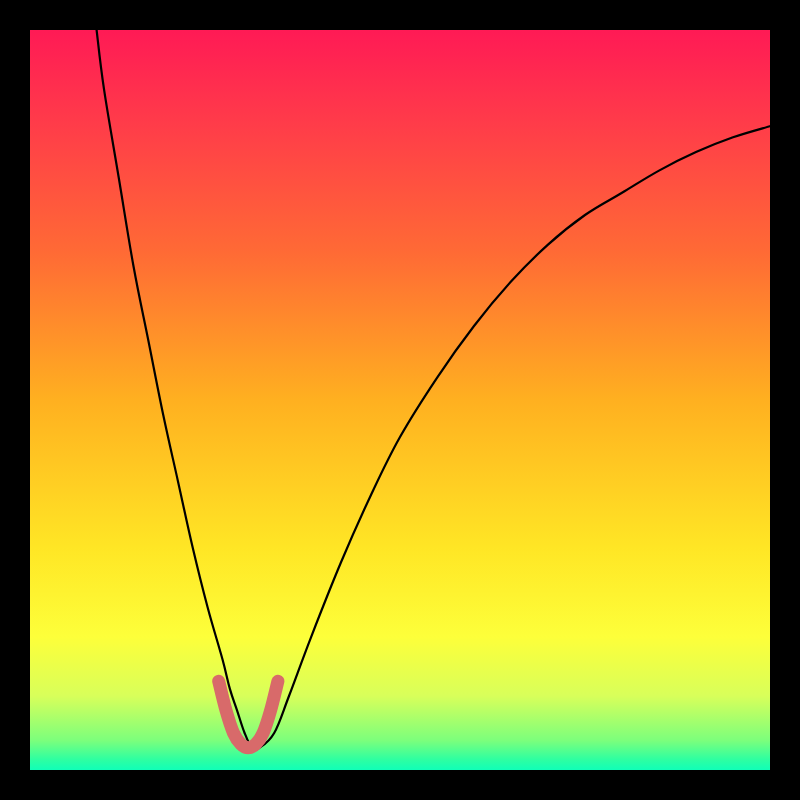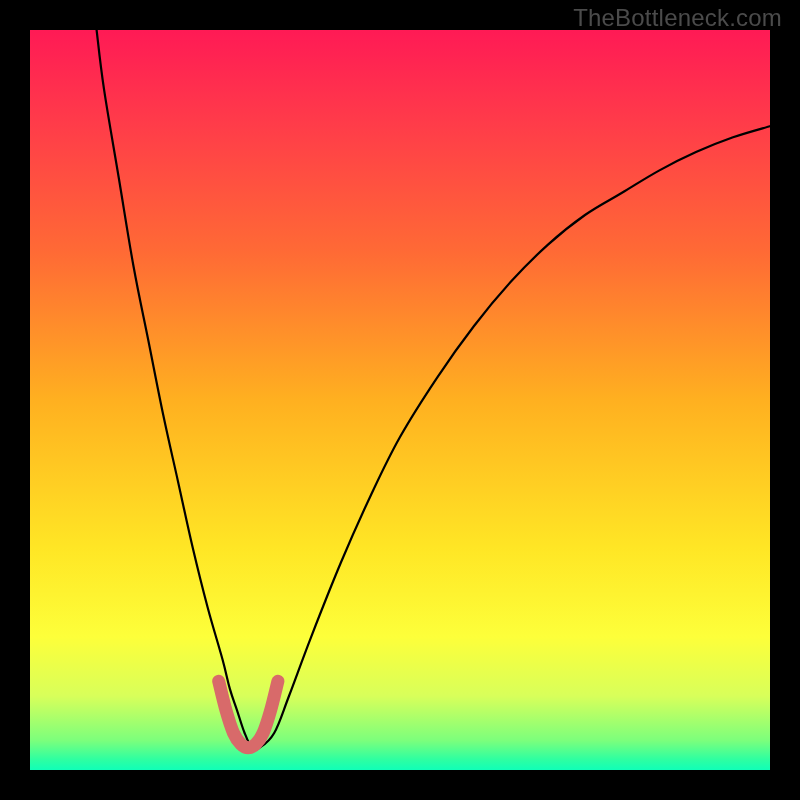--- a/index.html
+++ b/index.html
@@ -36,21 +36,20 @@
     font-weight: 500;
     letter-spacing: 0.2px;
     font-family: Arial, Helvetica, sans-serif;
   }
   svg { display: block; }
 </style>
 </head>
 <body>
 
 <div class="frame">
-  <div class="watermark">TheBottleneck.com</div>
   <div class="plot">
     <svg id="plot-svg" width="740" height="740" viewBox="0 0 740 740" preserveAspectRatio="none">
       <defs>
         <linearGradient id="bg-grad" x1="0" y1="0" x2="0" y2="1">
             <stop offset="0.00%" stop-color="#ff1a55"></stop>
             <stop offset="12.00%" stop-color="#ff3a4a"></stop>
             <stop offset="30.00%" stop-color="#ff6a35"></stop>
             <stop offset="50.00%" stop-color="#ffb020"></stop>
             <stop offset="70.00%" stop-color="#ffe625"></stop>
             <stop offset="82.00%" stop-color="#fdff3a"></stop>

